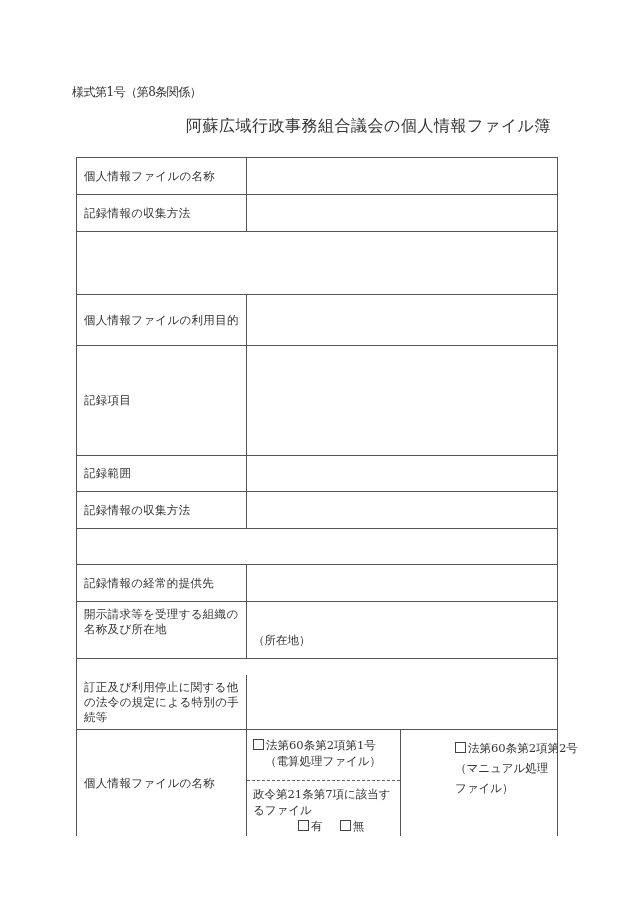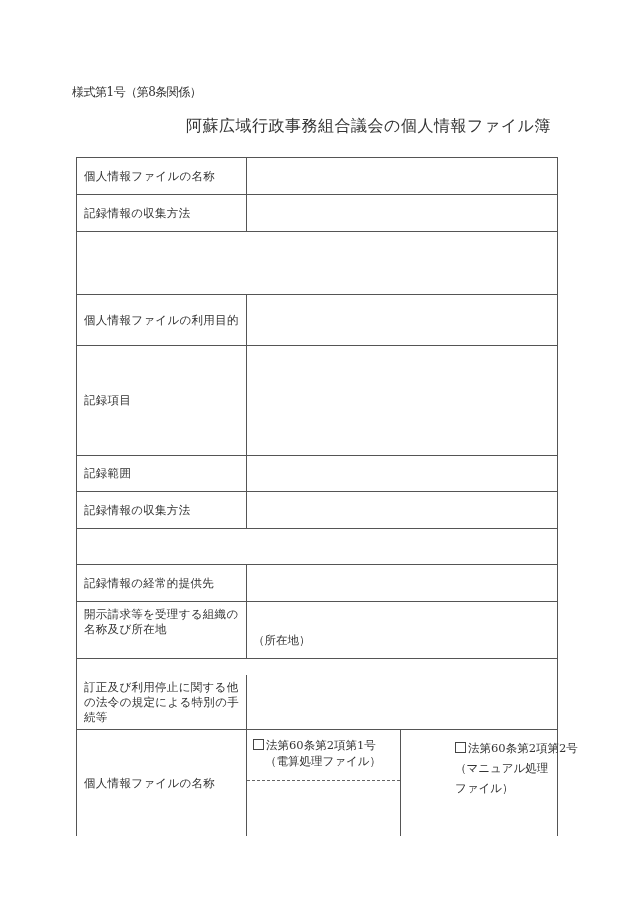--- a/index.html
+++ b/index.html
@@ -205,20 +205,29 @@
   <div class="row last" style="top:572px;height:106px;">
     <div class="label-cell">個人情報ファイルの名称</div>
     <div class="value-cell">
       <div class="type-col1">
         <div class="upper">
           <div class="check-item">
             <span class="checkbox"></span><span>法第60条第2項第1号</span>
           </div>
           <div class="indent">（電算処理ファイル）</div>
         </div>
+        <div class="lower">
+          <div>政令第21条第7項に該当す</div>
+          <div>るファイル</div>
+          <div class="center-checks">
+            <span class="check-item"><span class="checkbox"></span><span>有</span></span>
+            <span style="display:inline-block;width:10px;"></span>
+            <span class="check-item"><span class="checkbox"></span><span>無</span></span>
+          </div>
+        </div>
       </div>
       <div class="type-col2">
         <div class="check-item">
           <span class="checkbox"></span><span>法第60条第2項第2号</span>
         </div>
         <div>（マニュアル処理ファイル）</div>
       </div>
     </div>
   </div>
 

